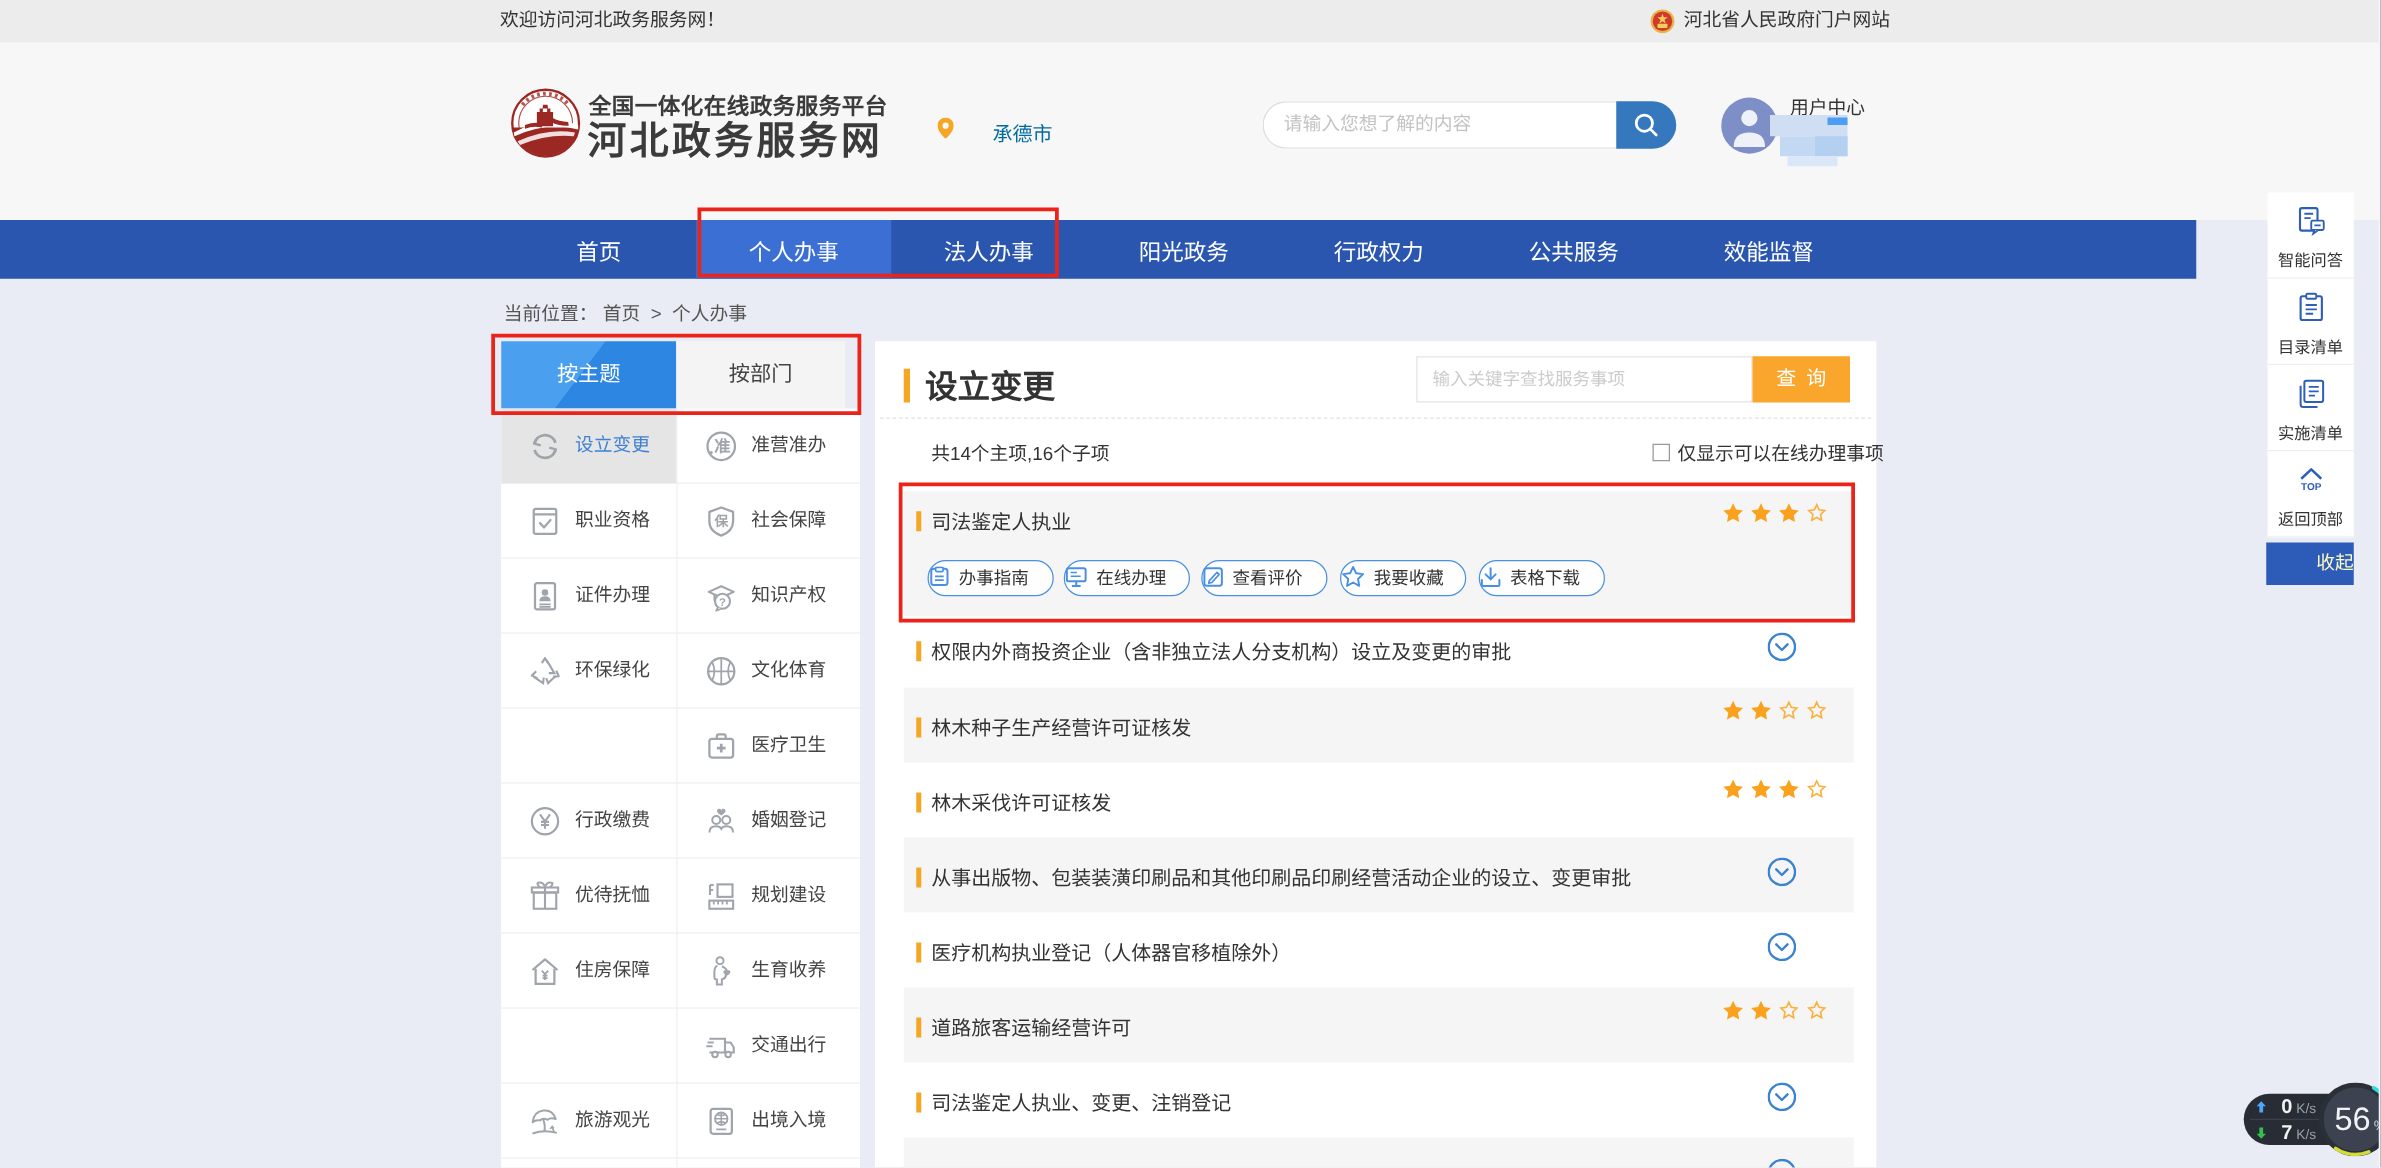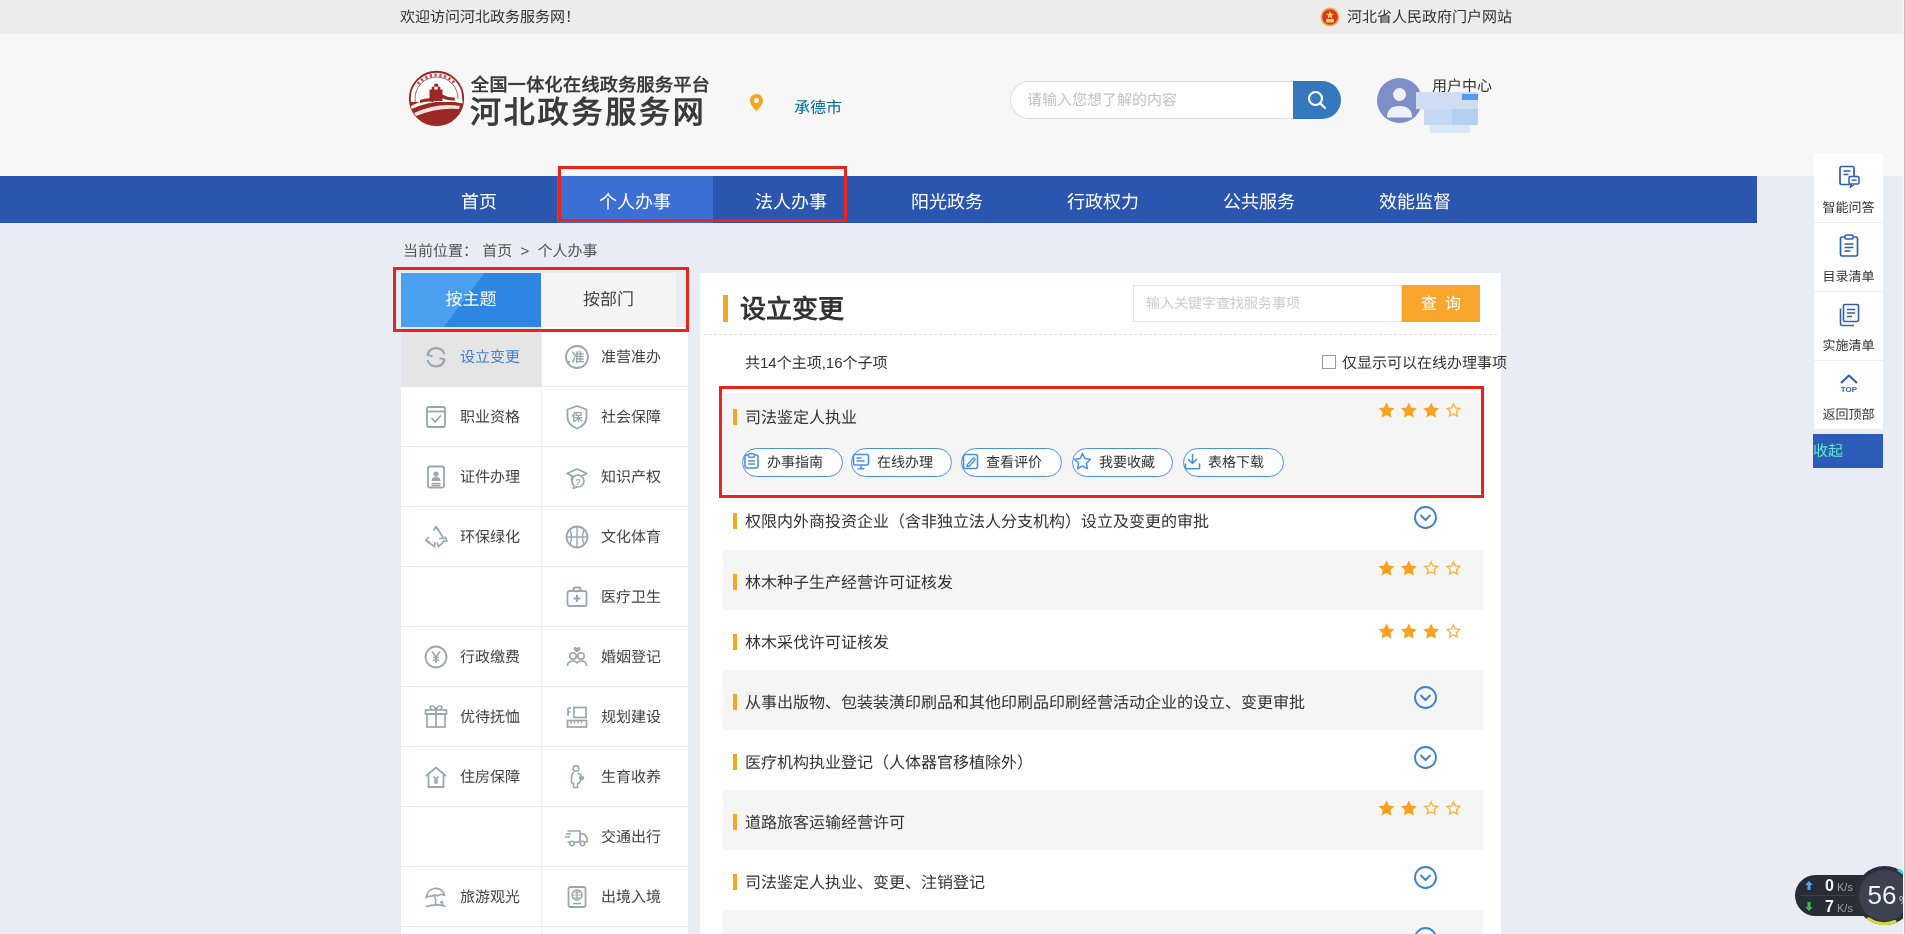--- a/index.html
+++ b/index.html
@@ -56,21 +56,21 @@
 .rtitle{position:absolute;left:745px;font-size:16px;color:#333;white-space:nowrap;}
 .stars{position:absolute;left:1378px;width:90px;height:17px;}
 .chev{position:absolute;left:1414px;width:23px;height:23px;}
 .btn{position:absolute;height:29px;border:1px solid #4a90e2;border-radius:15px;background:#fefeff;font-size:14px;color:#333;line-height:27px;text-align:left;}
 .btn svg{vertical-align:-3px;margin-right:7px;}
 
 #tools{position:absolute;left:1814px;top:154px;width:69px;}
 .tool{position:relative;width:69px;height:69px;background:#fff;border-bottom:1px solid #eee;text-align:center;}
 .tool .tic{margin-top:10px;}
 .tool .ttx{font-size:13px;color:#333;margin-top:3px;}
-#shouqi{width:70px;height:34px;background:#2d5cb8;color:#5eead4;font-size:15px;text-align:left;line-height:34px;margin-top:4px;margin-left:-1px;}
+#shouqi{width:70px;height:34px;background:#2d5cb8;color:#fef9c3;font-size:15px;text-align:right;line-height:34px;margin-top:4px;margin-left:-1px;}
 
 #sbar{position:absolute;left:1903px;top:0;width:2px;height:934px;background:#f5f6f8;z-index:99;border-right:1px solid #b9bdc4;}
 
 #speed{position:absolute;left:1795px;top:875px;width:95px;height:41px;background:#272c35;border-radius:21px;}
 #pct{position:absolute;left:1855px;top:866px;width:59px;height:59px;}
 </style>
 </head>
 <body>
 <div id="topbar">
   <div class="welcome">欢迎访问河北政务服务网！</div>

